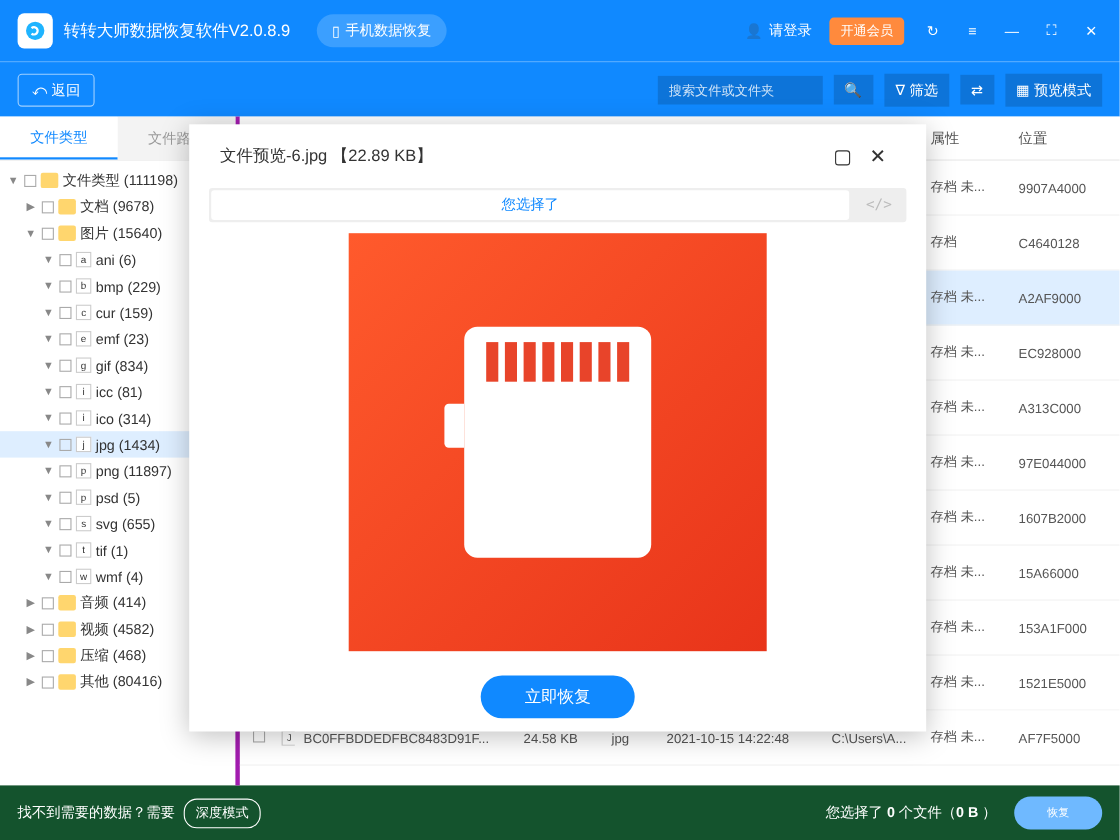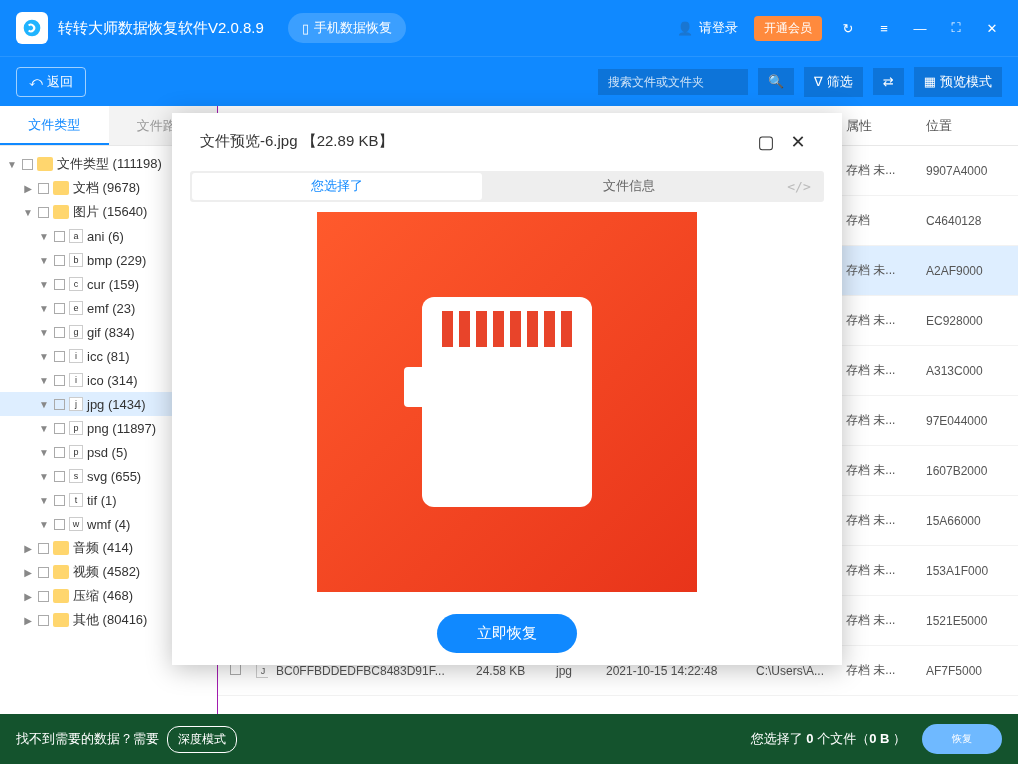--- a/index.html
+++ b/index.html
@@ -13,21 +13,21 @@
 .tb-right{display:flex;align-items:center;gap:16px}
 .login{display:flex;align-items:center;gap:5px;cursor:pointer}
 .vip-btn{background:#ff8a3d;border:none;color:#fff;padding:4px 10px;border-radius:4px;font-size:12px;cursor:pointer}
 .win-btn{width:20px;height:20px;display:flex;align-items:center;justify-content:center;cursor:pointer}
 .toolbar{height:50px;background:#1089ff;display:flex;align-items:center;padding:0 16px;gap:10px;color:#fff;border-top:1px solid rgba(255,255,255,0.1)}
 .back-btn{border:1px solid rgba(255,255,255,0.6);background:transparent;color:#fff;padding:5px 12px;border-radius:4px;font-size:13px;display:flex;align-items:center;gap:4px;cursor:pointer}
 .search-box{margin-left:auto;background:rgba(0,0,0,0.15);border:none;color:#fff;padding:6px 10px;width:150px;font-size:12px}
 .search-box::placeholder{color:rgba(255,255,255,0.8)}
 .tool-icon-btn{background:rgba(0,0,0,0.15);border:none;color:#fff;padding:6px 10px;display:flex;align-items:center;gap:4px;cursor:pointer;font-size:13px}
 .main{display:flex;height:608px}
-.sidebar{width:250px;border-right:1px solid #a21caf;display:flex;flex-direction:column}
+.sidebar{width:250px;border-right:4px solid #a21caf;display:flex;flex-direction:column}
 .side-tabs{display:flex;height:40px;border-bottom:1px solid #e8e8e8}
 .side-tab{flex:1;display:flex;align-items:center;justify-content:center;font-size:13px;cursor:pointer;color:#999;background:#f3f3f3}
 .side-tab.active{color:#1089ff;border-bottom:2px solid #1089ff;background:#fff}
 .tree{flex:1;overflow:auto;padding:6px 0;font-size:13px}
 .tree-row{display:flex;align-items:center;height:24px;padding:0 6px;cursor:pointer;white-space:nowrap}
 .tree-row.sel{background:#deeeff}
 .tri{width:12px;display:inline-block;color:#888;font-size:10px;text-align:center}
 .cb{width:11px;height:11px;border:1px solid #aaa;display:inline-block;margin:0 4px;flex-shrink:0}
 .fold{width:16px;height:14px;background:#ffd66e;border-radius:2px;display:inline-block;margin-right:4px;flex-shrink:0}
 .ficon{width:14px;height:14px;display:inline-flex;align-items:center;justify-content:center;margin-right:4px;font-size:9px;flex-shrink:0;border:1px solid #ccc;background:#fff}
@@ -322,21 +322,20 @@
 
 <div class="modal">
 <div class="modal-head">
 <span>文件预览-6.jpg 【22.89 KB】</span>
 <div class="spacer"></div>
 <div class="mh-btn">▢</div>
 <div class="mh-btn">✕</div>
 </div>
 <div class="modal-tabs">
 <div class="mtab active">您选择了</div>
-<div class="mtab">文件信息</div>
 <div class="mtab code">&lt;/&gt;</div>
 </div>
 <div class="preview-area">
 <div class="preview-img">
 <div class="sdcard">
           <div class="sd-pins">
             <span></span>
             <span></span>
             <span></span>
             <span></span>

